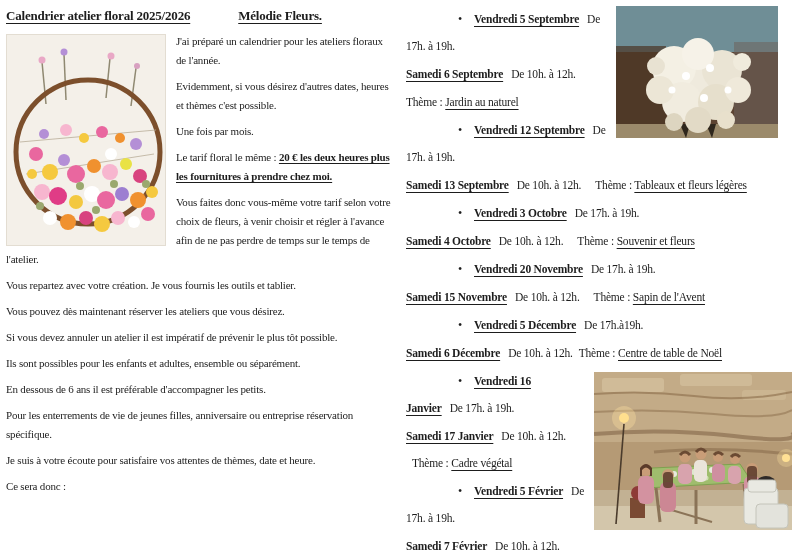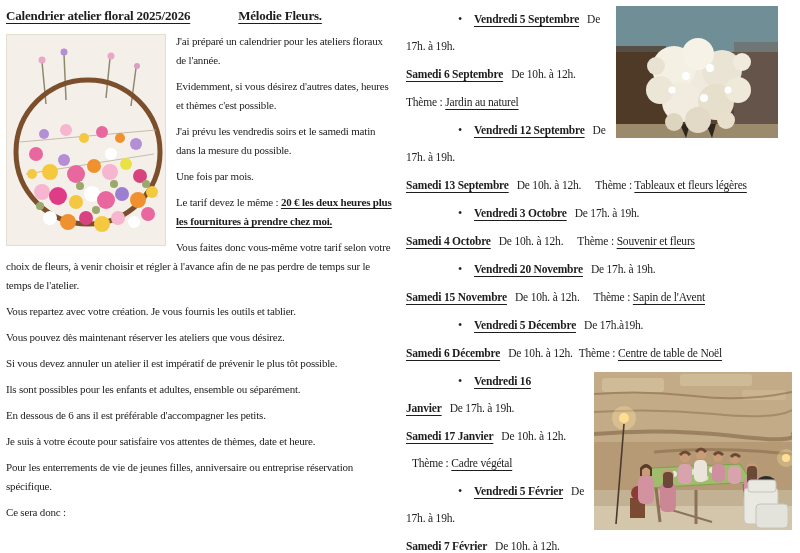--- a/index.html
+++ b/index.html
@@ -93,31 +93,30 @@
         <circle cx="34" cy="172" r="4" fill="#9aa86e"></circle>
           <circle cx="74" cy="152" r="4" fill="#9aa86e"></circle>
         <circle cx="108" cy="150" r="4" fill="#9aa86e"></circle>
           <circle cx="140" cy="150" r="4" fill="#9aa86e"></circle>
         <circle cx="90" cy="176" r="4" fill="#9aa86e"></circle>
       </svg>
     </div>
 
     <p>J'ai préparé un calendrier pour les ateliers floraux de l'année.</p>
     <p>Evidemment, si vous désirez d'autres dates, heures et thèmes c'est possible.</p>
-    <p>J'ai prévu les vendredis soirs et le samedi matin dans la mesure du possible.</p>
     <p>Une fois par mois.</p>
-    <p><span>Le tarif devez le même : </span><span class="tarif-strong">20 € les deux heures plus les fournitures à prendre chez moi.</span></p>
+    <p><span>Le tarif floral le même : </span><span class="tarif-strong">20 € les deux heures plus les fournitures à prendre chez moi.</span></p>
     <p>Vous faites donc vous-même votre tarif selon votre choix de fleurs, à venir choisir et régler à l'avance afin de ne pas perdre de temps sur le temps de l'atelier.</p>
     <p>Vous repartez avec votre création.  Je vous fournis les outils et tablier.</p>
     <p>Vous pouvez dès maintenant réserver les ateliers que vous désirez.</p>
     <p>Si vous devez annuler un atelier il est impératif de prévenir le plus tôt possible.</p>
     <p>Ils sont possibles pour les enfants et adultes, ensemble ou séparément.</p>
     <p>En dessous de 6 ans il est préférable d'accompagner les petits.</p>
+    <p>Pour les enterrements de vie de jeunes filles, anniversaire ou entreprise réservation spécifique.</p>
     <p>Je suis à votre écoute pour satisfaire vos attentes de thèmes,  date et heure.</p>
-    <p>Pour les enterrements de vie de jeunes filles, anniversaire ou entreprise réservation spécifique.</p>
     <p>Ce sera donc :</p>
   </div>
 
   <div class="col-right">
 
     <div class="photo-top">
       <svg viewBox="0 0 162 132" preserveAspectRatio="none">
         <rect width="162" height="132" fill="#5c4331"></rect>
         <rect width="162" height="46" fill="#6f8e96"></rect>
         <rect x="118" y="36" width="44" height="84" fill="#6e625c" opacity="0.55"></rect>

